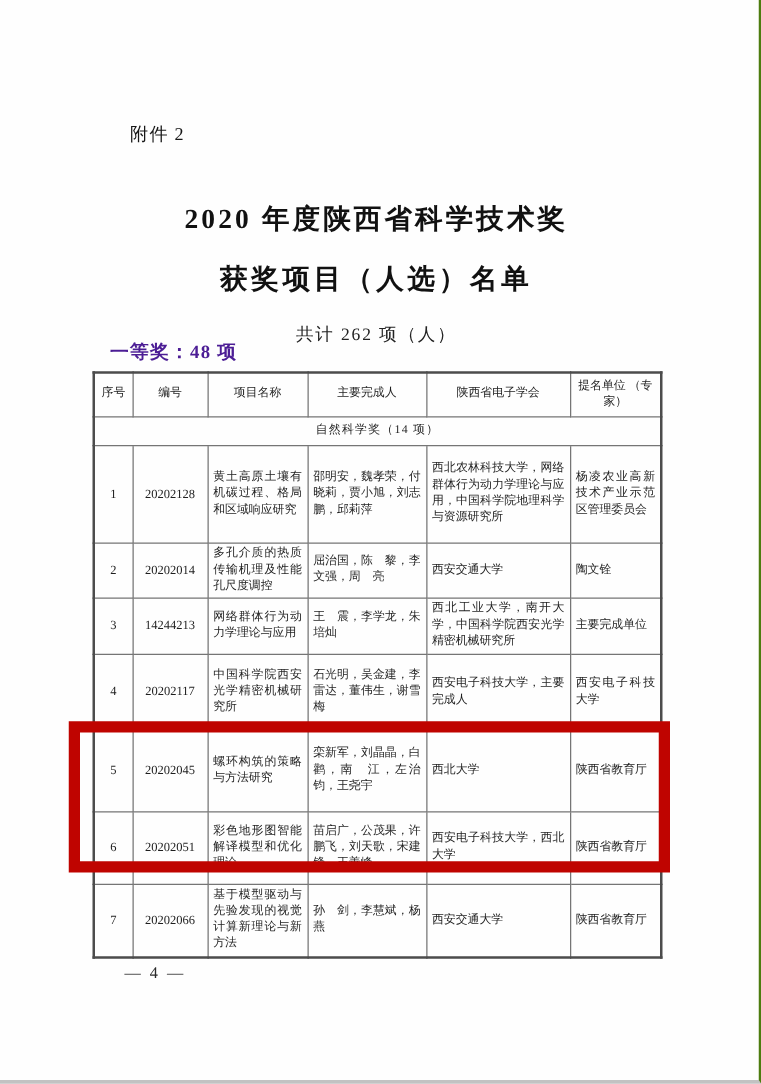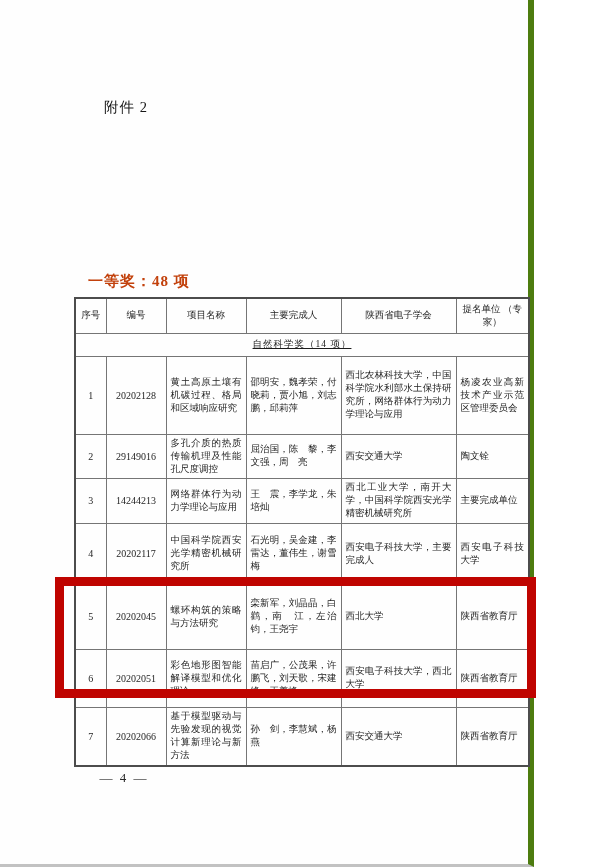--- a/index.html
+++ b/index.html
@@ -5,53 +5,53 @@
   * { margin: 0; padding: 0; box-sizing: border-box; }
   html, body { width: 609px; height: 867px; }
   body {
     font-family: "Liberation Serif", "DejaVu Serif", serif;
     background: #ffffff;
     color: #1c1c1c;
     position: relative;
     overflow: hidden;
   }
   .page {
-    position: absolute; left: 0; top: 0; width: 534px; height: 867px;
+    position: absolute; left: 0; top: 0; width: 609px; height: 867px;
     background: #fefefe;
-    border-right: 6px solid #4d7c0f;
+    border-right: 2px solid #4d7c0f;
     border-bottom: 3px solid #c2c2c2;
   }
   .attachment {
     position: absolute; left: 104px; top: 98px;
     font-size: 14.5px; letter-spacing: 1px; color: #161616;
   }
   .title-block { position: absolute; left: 0; top: 160px; width: 602px; text-align: center; }
   .title-1 { font-size: 22px; font-weight: bold; letter-spacing: 2.5px; color: #111; }
   .title-2 { font-size: 22px; font-weight: bold; letter-spacing: 3px; margin-top: 18px; color: #111; }
   .subtitle { font-size: 14px; letter-spacing: 1.5px; margin-top: 21px; color: #222; }
   .grade-heading {
     position: absolute; left: 88px; top: 272px;
-    font-size: 15px; font-weight: bold; letter-spacing: 1px; color: #c2410c;
+    font-size: 15px; font-weight: bold; letter-spacing: 1px; color: #4c1d95;
   }
   table.awards {
     position: absolute; left: 74px; top: 297px;
     width: 454px; table-layout: fixed;
     border-collapse: collapse;
     font-size: 9.5px; line-height: 13px; padding-left: 33px;
   }
   table.awards td, table.awards th {
     border: 1px solid #757575;
     vertical-align: middle;
     padding: 2px 4px;
     font-weight: normal;
     color: #1e1e1e;
   }
   table.awards { border: 2px solid #4c4c4c; }
   tr.h-row  { height: 35px; }
-  tr.c-row  { height: 23px; text-decoration: underline; }
+  tr.c-row  { height: 23px; }
   tr.r1 { height: 78px; }
   tr.r2 { height: 39px; }
   tr.r3 { height: 45px; }
   tr.r4 { height: 61px; }
   tr.r5 { height: 65px; }
   tr.r6 { height: 58px; }
   tr.r7 { height: 59px; }
   th.col-h { text-align: center; font-size: 9.5px; color: #161616; }
   td.cat { text-align: center; letter-spacing: 1px; }
   td.seq, td.code { text-align: center; font-size: 10px; }
@@ -70,20 +70,25 @@
     text-align: center; font-size: 13px; letter-spacing: 2px; color: #2a2a2a;
   }
 </style>
 </head>
 <body>
 
 <div class="page">
 
   <div class="attachment">附件 2</div>
 
+  <div class="title-block">
+    <div class="title-1">2020 年度陕西省科学技术奖</div>
+    <div class="title-2">获奖项目（人选）名单</div>
+    <div class="subtitle">共计 262 项（人）</div>
+  </div>
 
   <div class="grade-heading">一等奖：48 项</div>
 
   <table class="awards">
     <colgroup>
       <col style="width:31px">
         <col style="width:60px">
         <col style="width:80px">
       <col style="width:95px">
         <col style="width:115px">
@@ -99,26 +104,26 @@
       <th class="col-h">提名单位 （专家）</th>
     </tr>
     <tr class="c-row">
       <td class="cat" colspan="6">自然科学奖（14 项）</td>
     </tr>
     <tr class="r1">
       <td class="seq">1</td>
       <td class="code">20202128</td>
       <td class="proj">黄土高原土壤有机碳过程、格局和区域响应研究</td>
       <td class="people">邵明安，魏孝荣，付晓莉，贾小旭，刘志鹏，邱莉萍</td>
-      <td class="units">西北农林科技大学，中国科学院水利部水土保持研究所，网络群体行为动力学理论与应用</td>
+      <td class="units">西北农林科技大学，网络群体行为动力学理论与应用，中国科学院地理科学与资源研究所</td>
       <td class="nom">杨凌农业高新技术产业示范区管理委员会</td>
     </tr>
     <tr class="r2">
       <td class="seq">2</td>
-      <td class="code">29149016</td>
+      <td class="code">20202014</td>
       <td class="proj">多孔介质的热质传输机理及性能孔尺度调控</td>
       <td class="people">屈治国，陈　黎，李文强，周　亮</td>
       <td class="units">西安交通大学</td>
       <td class="nom">陶文铨</td>
     </tr>
     <tr class="r3">
       <td class="seq">3</td>
       <td class="code">14244213</td>
       <td class="proj">网络群体行为动力学理论与应用</td>
       <td class="people">王　震，李学龙，朱培灿</td>

